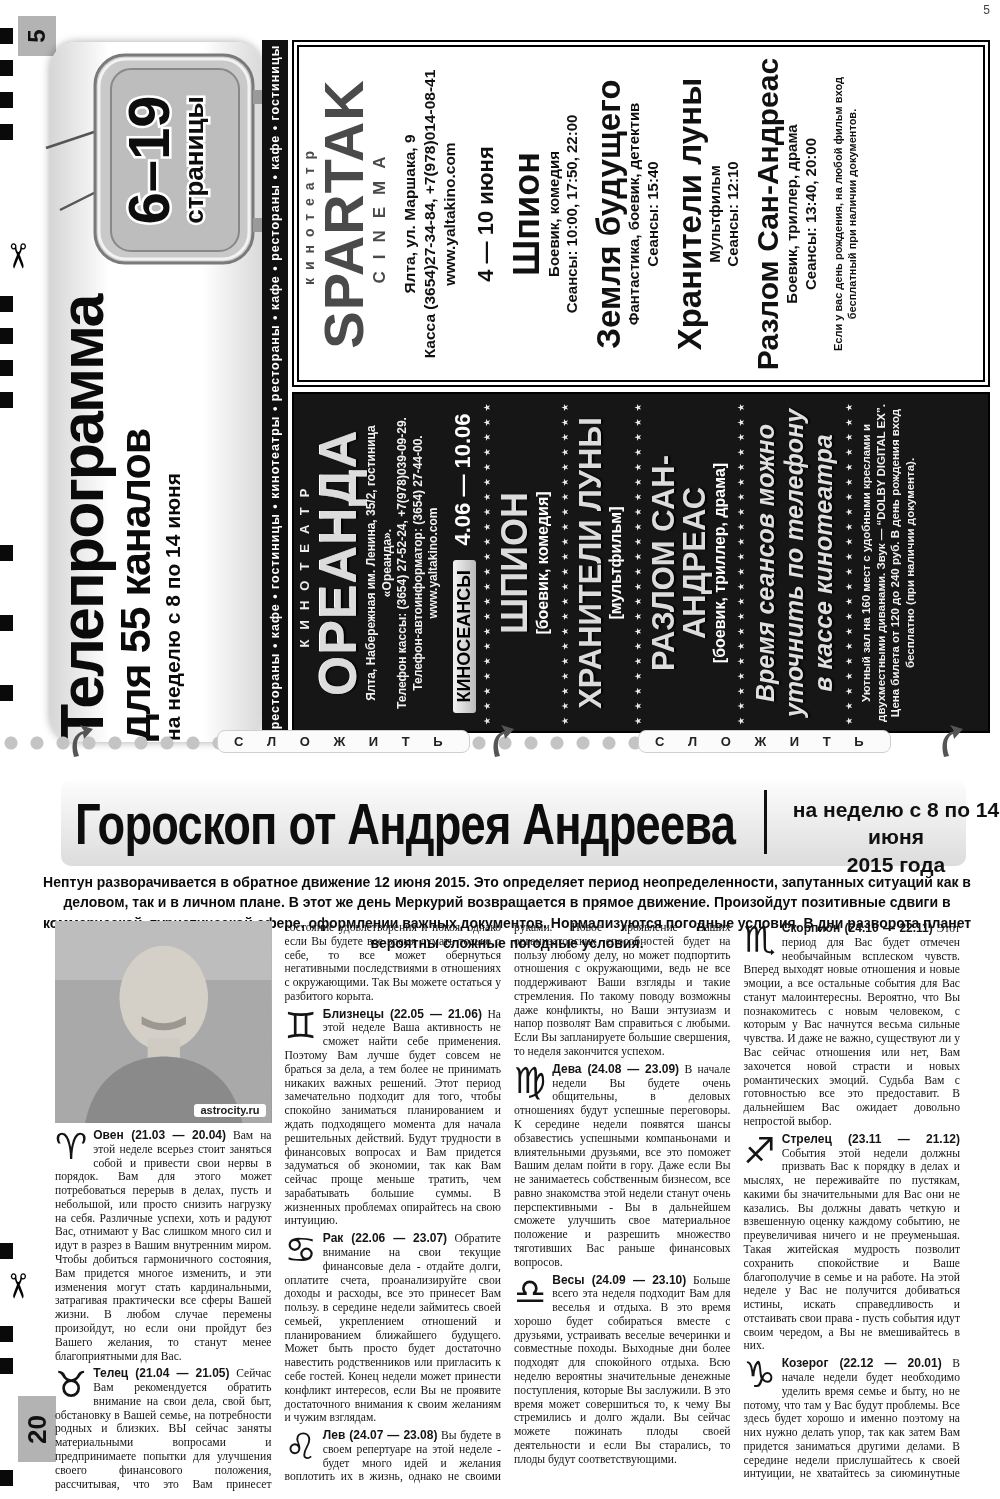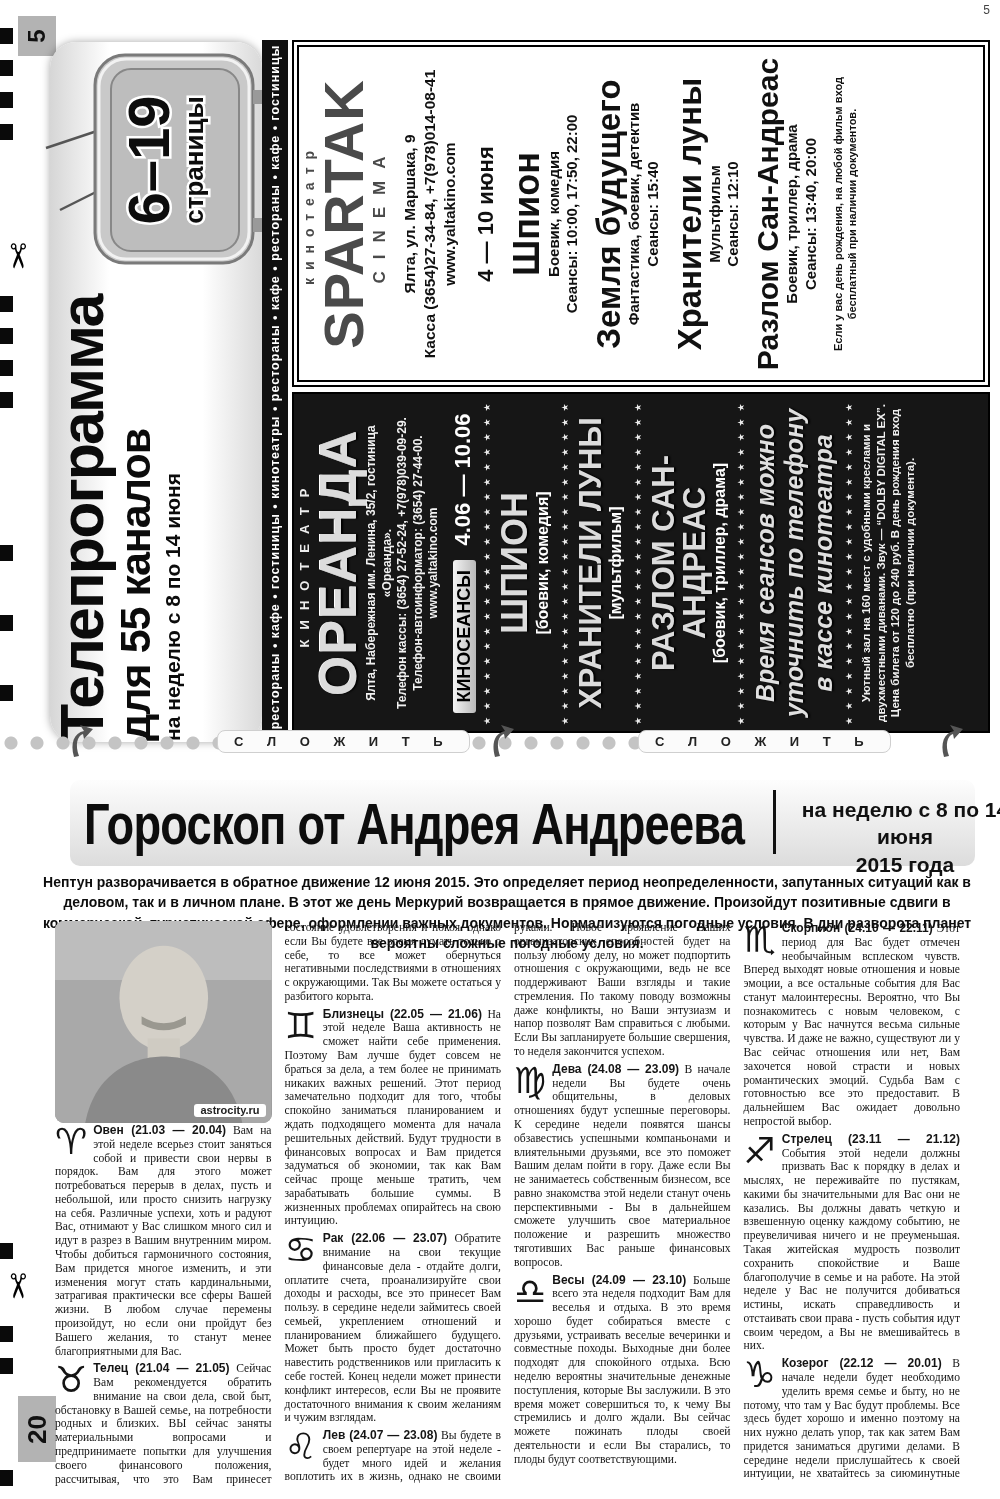--- a/index.html
+++ b/index.html
@@ -66,33 +66,33 @@
 
   
   .fold { position:absolute; left:0; top:727px; width:817px; height:32px;
           background-image:radial-gradient(circle at 11px 50%, #c4c4c4 6px, transparent 7px);
           background-size:26px 100%; }
   .fold-pill { position:absolute; top:3px; background:#fbfbfb; border:1px solid #cfcfcf; border-radius:8px;
                padding:3px 16px; font-weight:bold; font-size:13px; letter-spacing:10px; color:#222; white-space:nowrap; }
   .fold-arrow { position:absolute; top:-4px; }
 
   
-  .h-header { position:absolute; left:70px; top:780px; width:905px; height:86px; border-radius:10px;
+  .h-header { position:absolute; left:61px; top:780px; width:905px; height:86px; border-radius:10px;
               background:linear-gradient(180deg,#fdfdfd,#dcdcdc); }
   .h-title { position:absolute; left:14px; top:10px; font-size:58px; font-weight:bold; letter-spacing:-1px;
              transform:scaleX(.78); transform-origin:left center; white-space:nowrap; color:#0d0d0d; }
   .h-div { position:absolute; left:703px; top:10px; width:3px; height:64px; background:#111; }
   .h-period { position:absolute; left:712px; top:16px; width:246px; text-align:center; font-weight:bold;
               font-size:21px; line-height:1.3; color:#111; }
   .h-intro { position:absolute; left:42px; top:872px; width:930px; text-align:center; font-weight:bold;
              font-size:14px; line-height:1.45; color:#0d0d0d; }
   .cols { position:absolute; left:55px; top:921px; width:905px; height:574px; column-count:4; column-gap:13px;
           font-family:"Liberation Serif",serif; font-size:11.6px; line-height:1.19; text-align:justify; overflow:hidden; color:#141414; }
   .photo { width:100%; height:202px; position:relative; background:linear-gradient(180deg,#c4c4c4,#8e8e8e);
-           overflow:hidden;border-radius:9px; }
+           margin-bottom:5px; overflow:hidden; }
   .photo svg { display:block; }
   .photo-cap { position:absolute; right:6px; bottom:6px; background:#fff; border-radius:3px; padding:0 6px;
                font-family:"Liberation Sans",sans-serif; font-weight:bold; font-size:11px; color:#222; }
   .entry { margin-bottom:3px; }
   .zsym { float:left; font-family:"DejaVu Sans",sans-serif; font-size:36px; line-height:33px; margin:2px 6px 0 0; color:#141414; }
   .ehead { font-family:"Liberation Sans",sans-serif; font-size:12px; font-weight:bold; }
 </style>
 </head>
 <body>
 

